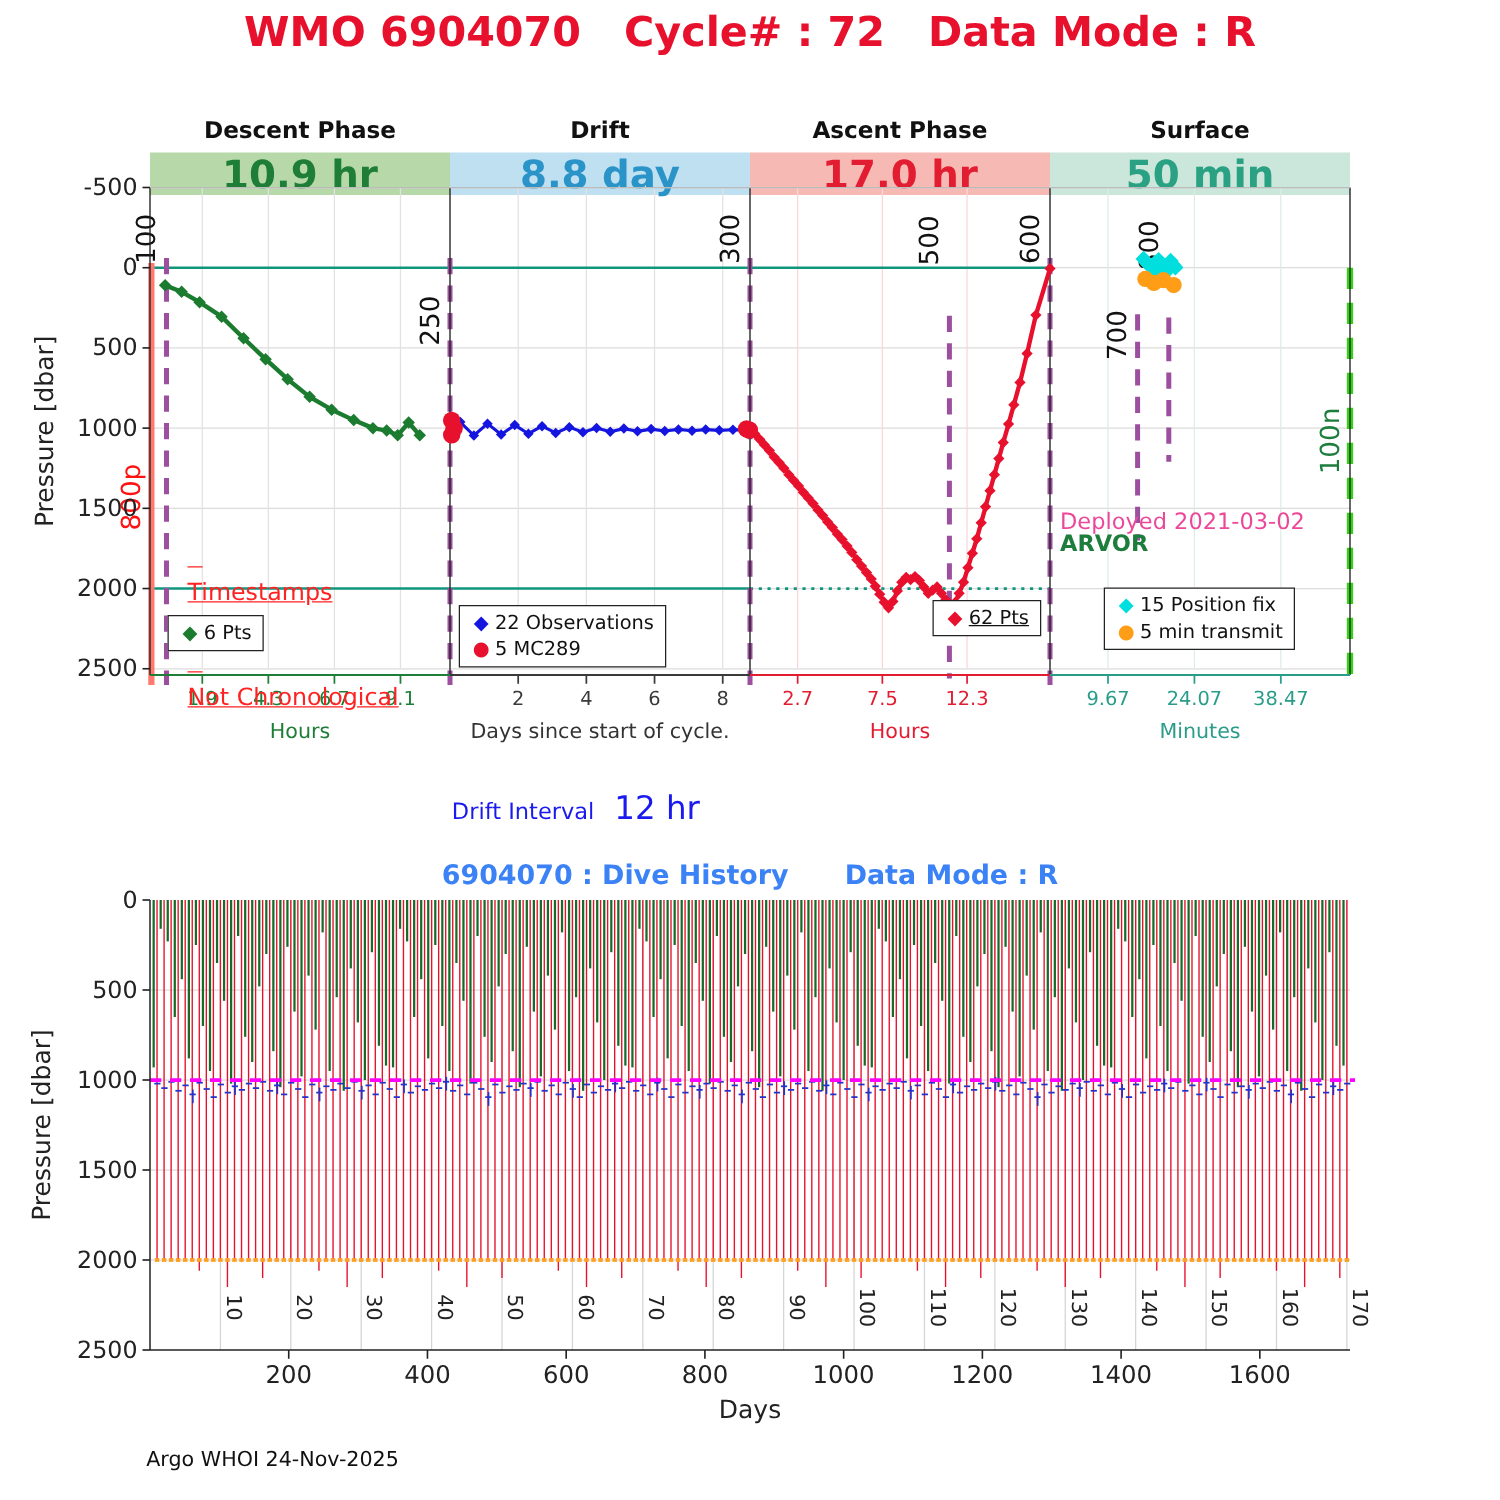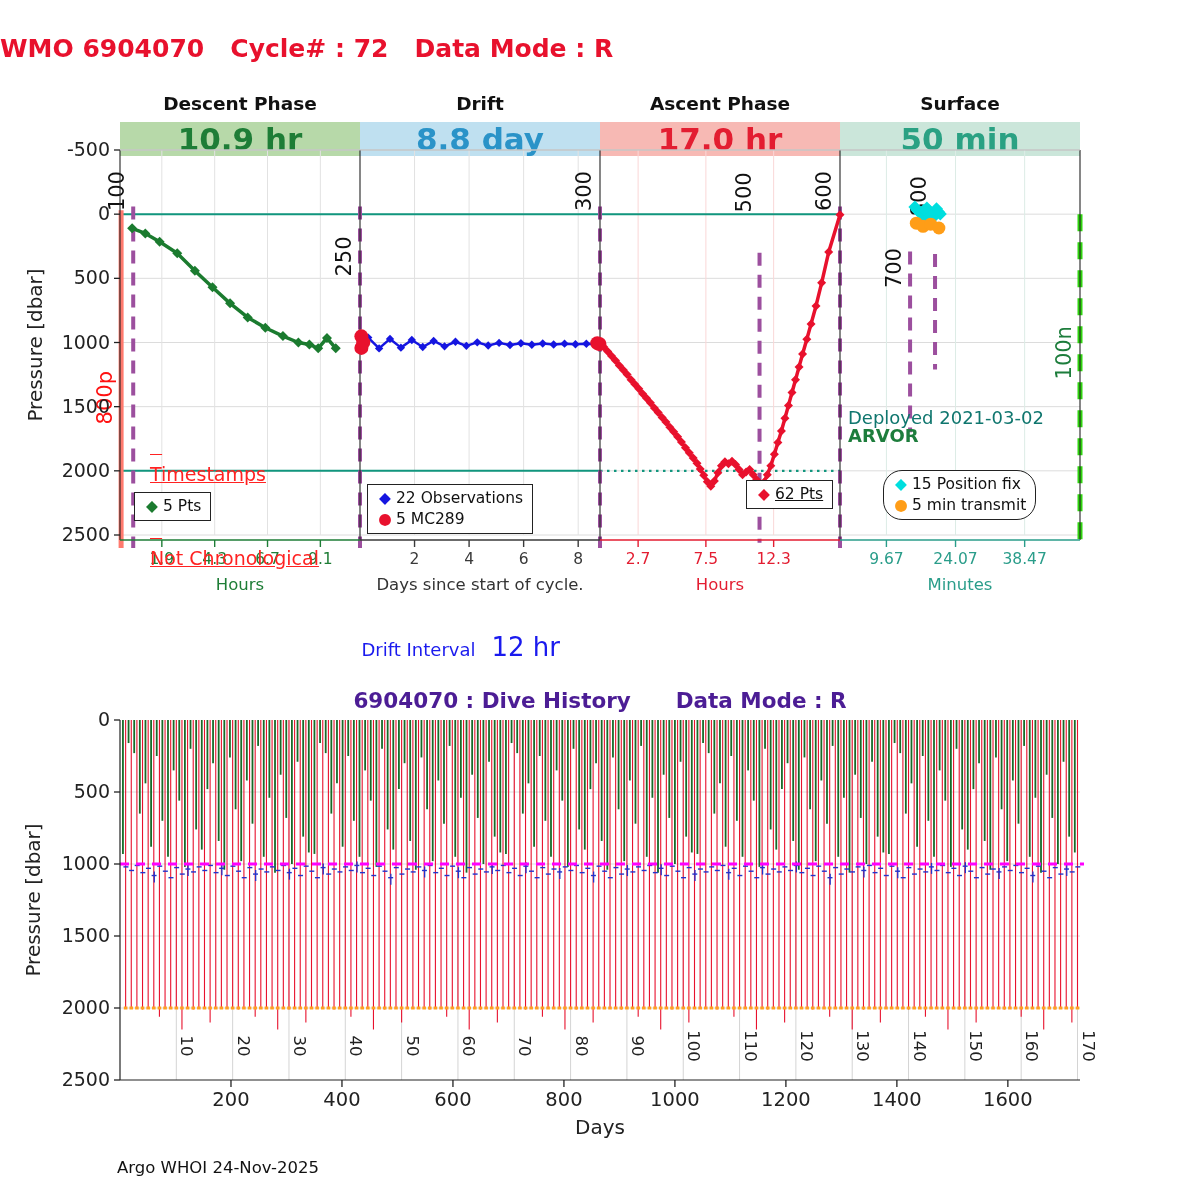--- a/index.html
+++ b/index.html
@@ -1,20 +1,20 @@
 <!DOCTYPE html>
 <html><head>
 <meta charset="utf-8">
 <style>
   html,body{margin:0;padding:0;background:#ffffff;}
   body{width:1200px;height:1200px;position:relative;font-family:"DejaVu Sans",sans-serif;overflow:hidden;}
   #chart-svg{position:absolute;left:0;top:0;}
   .overlay{position:absolute;white-space:pre;}
-  .page-title{left:0;top:6px;width:1200px;text-align:left;font-size:25px;font-weight:bold;margin-top:28px;}
-  .bottom-title{left:0;top:688px;width:1200px;text-align:center;font-size:21.5px;font-weight:bold;color:#4c1d95;}
+  .page-title{left:0;top:6px;width:1200px;text-align:center;font-size:33px;font-weight:bold;}
+  .bottom-title{left:0;top:688px;width:1200px;text-align:center;font-size:21.5px;font-weight:bold;color:#3b82f6;}
   .legend{position:absolute;background:#fff;border:1.2px solid #222;padding:3px 9px 3px 8px;font-size:15.5px;color:#111;line-height:21px;}
   .legend .mk{display:inline-block;width:18px;text-align:center;margin-right:2px;}
   .warn{left:150px;top:404px;font-size:19px;line-height:28px;}
   .arvor{left:848px;top:377px;font-size:18px;font-weight:bold;}
   .deployed{left:848px;top:407px;font-size:18px;}
   .drift-int{left:230px;top:613px;width:330px;text-align:right;}
   .drift-int .lbl{font-size:18px;vertical-align:baseline;}
   .drift-int .val{font-size:26px;margin-left:16px;vertical-align:baseline;}
   .footer{left:117px;top:1158px;font-size:16.5px;color:#111;}
 </style>
@@ -1081,36 +1081,36 @@
   </svg>
 
 <div class="overlay page-title" style="color: rgb(232, 17, 45);">WMO 6904070   Cycle# : 72   Data Mode : R</div>
 
 <div class="overlay warn" style="color: rgb(255, 34, 34); text-decoration: underline;">
   <div>Timestamps</div>
   <div>Not Chronological</div>
 </div>
 
 <div class="overlay arvor" style="color: rgb(29, 125, 60); margin-top: 48px;">ARVOR</div>
-<div class="overlay deployed" style="color: #0f766e;">Deployed 2021-03-02</div>
+<div class="overlay deployed" style="color: #ec4899;">Deployed 2021-03-02</div>
 
 <div class="legend" style="left:134px;top:492px;">
-  <span class="mk" style="color:#1b7b2f;">◆</span><span>5 Pts</span>
+  <span class="mk" style="color:#1b7b2f;">◆</span><span>6 Pts</span>
 </div>
 
 <div class="legend" style="left:367px;top:470px;margin-top:14px;">
   <div><span class="mk" style="color:#1515e0;">◆</span><span>22 Observations</span></div>
   <div><span class="mk" style="color:#e8112d;">●</span><span>5 MC289</span></div>
 </div>
 
 <div class="legend" style="left:746px;top:480px;text-decoration:underline;">
   <span class="mk" style="color:#e8112d;">◆</span><span>62 Pts</span>
 </div>
 
-<div class="legend" style="left:883px;top:470px;border-radius:19px;">
+<div class="legend" style="left:883px;top:470px;">
   <div><span class="mk" style="color:#00dede;">◆</span><span>15 Position fix</span></div>
   <div><span class="mk" style="color:#ff9d17;">●</span><span>5 min transmit</span></div>
 </div>
 
 <div class="overlay drift-int" style="color: rgb(26, 26, 238);">
   <span class="lbl">Drift Interval</span><span class="val">12 hr</span>
 </div>
 
 <div class="overlay bottom-title">6904070 : Dive History      Data Mode : R</div>
 

